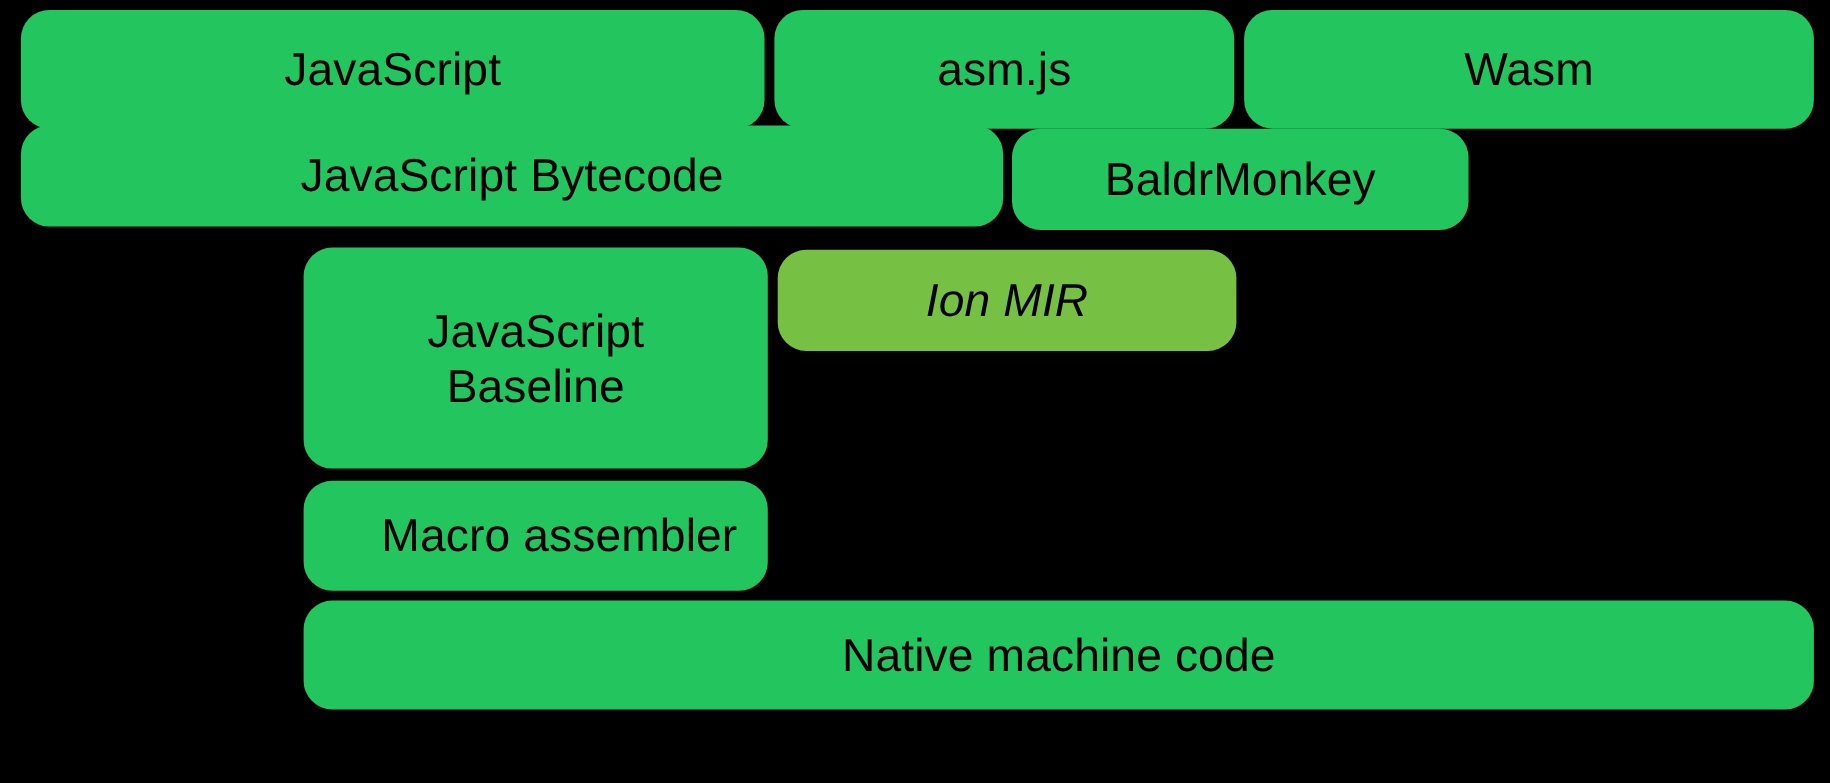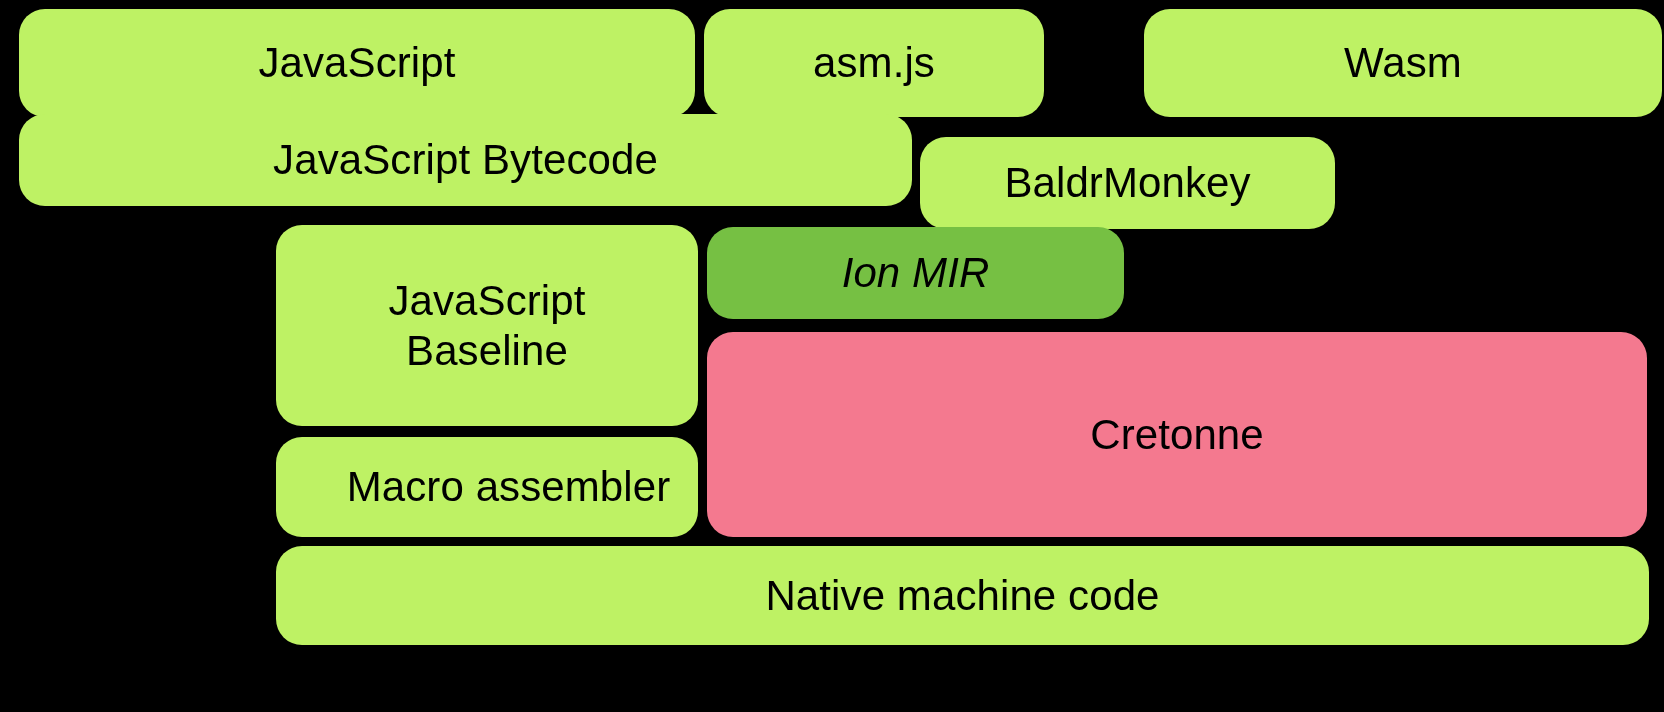--- a/index.html
+++ b/index.html
@@ -28,33 +28,33 @@
     text-align: center;
     color: #000000;
     font-family: "Liberation Sans", sans-serif;
     font-size: 42px;
     font-weight: 400;
     line-height: 1.18;
     letter-spacing: 0.1px;
     white-space: pre-line;
     user-select: none;
   }
-  .box.white  { background: #bef264; }
+  .box.white  { background: #22c55e; }
   .box.gray   { background: #e9e9e9; }
   .box.green  { background: #76c043; }
   .box.pink   { background: #f4798f; }
 
   
   .b-javascript      { left: 19px;   top: 9px;   width: 676px; height: 108px; }
-  .b-asmjs           { left: 704px;  top: 9px;   width: 340px; height: 108px; }
-  .b-wasm            { left: 1131px; top: 9px;   width: 518px; height: 108px; margin-left: 13px; }
+  .b-asmjs           { left: 704px;  top: 9px;   width: 418px; height: 108px; }
+  .b-wasm            { left: 1131px; top: 9px;   width: 518px; height: 108px; }
 
   
   .b-js-bytecode     { left: 19px;   top: 114px; width: 893px; height: 92px; }
-  .b-baldrmonkey     { left: 920px;  top: 137px; width: 415px; height: 92px; }
+  .b-baldrmonkey     { left: 920px;  top: 117px; width: 415px; height: 92px; }
 
   
   .b-interpreter     { left: 19px;   top: 225px; width: 245px; height: 312px; }
   .b-js-baseline     { left: 276px;  top: 225px; width: 422px; height: 201px; }
   .b-macro-assembler { left: 276px;  top: 437px; width: 422px; height: 100px; padding-left: 43px; }
   .b-ion-mir         { left: 707px;  top: 227px; width: 417px; height: 92px; font-style: italic; }
   .b-cretonne        { left: 707px;  top: 332px; width: 940px; height: 205px; }
 
   
   .b-native-code     { left: 276px;  top: 546px; width: 1373px; height: 99px; }
@@ -91,21 +91,18 @@
   </div>
 
   <div class="box white b-macro-assembler">
     <span>Macro assembler</span>
   </div>
 
   <div class="box green b-ion-mir">
     <span>Ion MIR</span>
   </div>
 
-  <div class="box pink b-cretonne">
-    <span>Cretonne</span>
-  </div>
 
   <div class="box white b-native-code">
     <span>Native machine code</span>
   </div>
 
 </div>
 
 </body></html>

